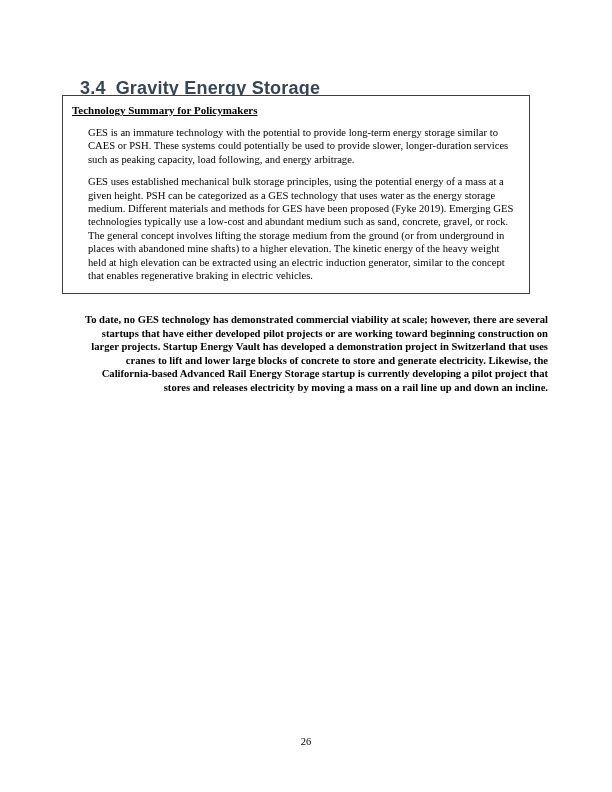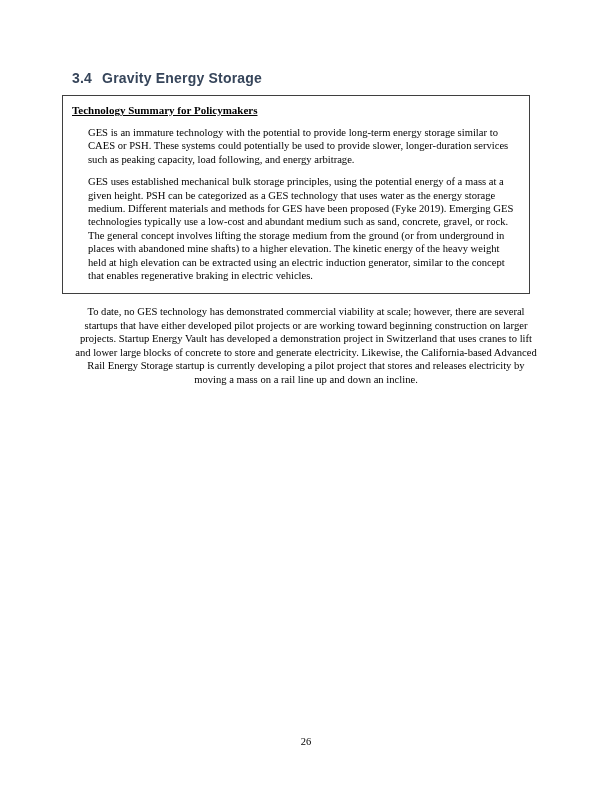--- a/index.html
+++ b/index.html
@@ -13,23 +13,23 @@
     height: 792px;
     background: #ffffff;
     overflow: hidden;
     font-family: "Liberation Serif", serif;
     color: #000000;
   }
   .section-heading {
     position: absolute;
     left: 72px;
     top: 70px;
-    margin: 0;
+    margin: 8px;
     font-family: "Liberation Sans", sans-serif;
-    font-size: 14px;
+    font-size: 18px;
     font-weight: bold;
     color: #36455A;
     letter-spacing: 0.2px;
     white-space: nowrap;
   }
   .section-heading .heading-number {
     display: inline-block;
     margin-right: 10px;
   }
   .summary-box {
@@ -54,24 +54,25 @@
     font-size: 10.6px;
     line-height: 13.4px;
     margin: 0 0 9px 16px;
     text-align: left;
   }
   .body-paragraph {
     position: absolute;
     left: 72px;
     top: 305px;
     width: 468px;
-    margin: 0;
+    margin: 8px;
     font-size: 10.6px;
     line-height: 13.5px;
-    text-align: center;
+    text-align: right;
+    font-weight: bold;
   }
   .page-number {
     position: absolute;
     left: 0;
     top: 736px;
     width: 612px;
     text-align: center;
     font-family: "Liberation Serif", serif;
     font-size: 10.5px;
     color: #000000;

